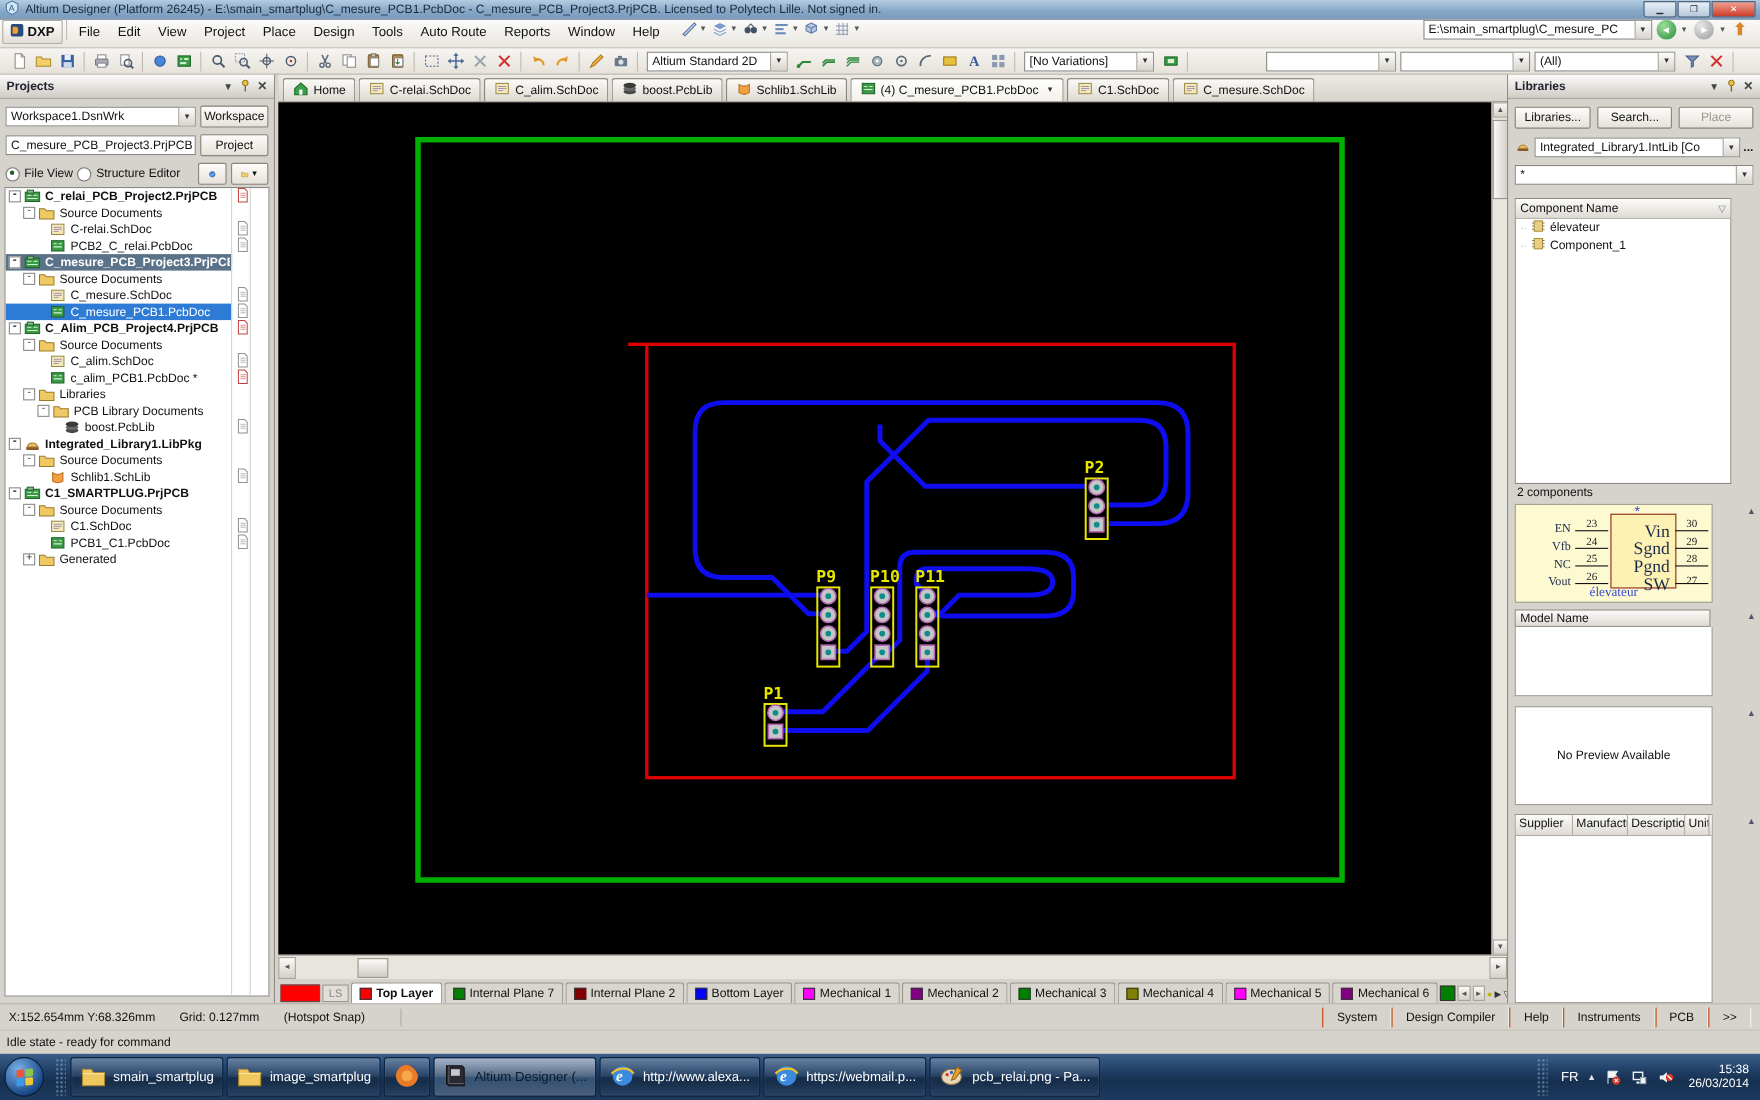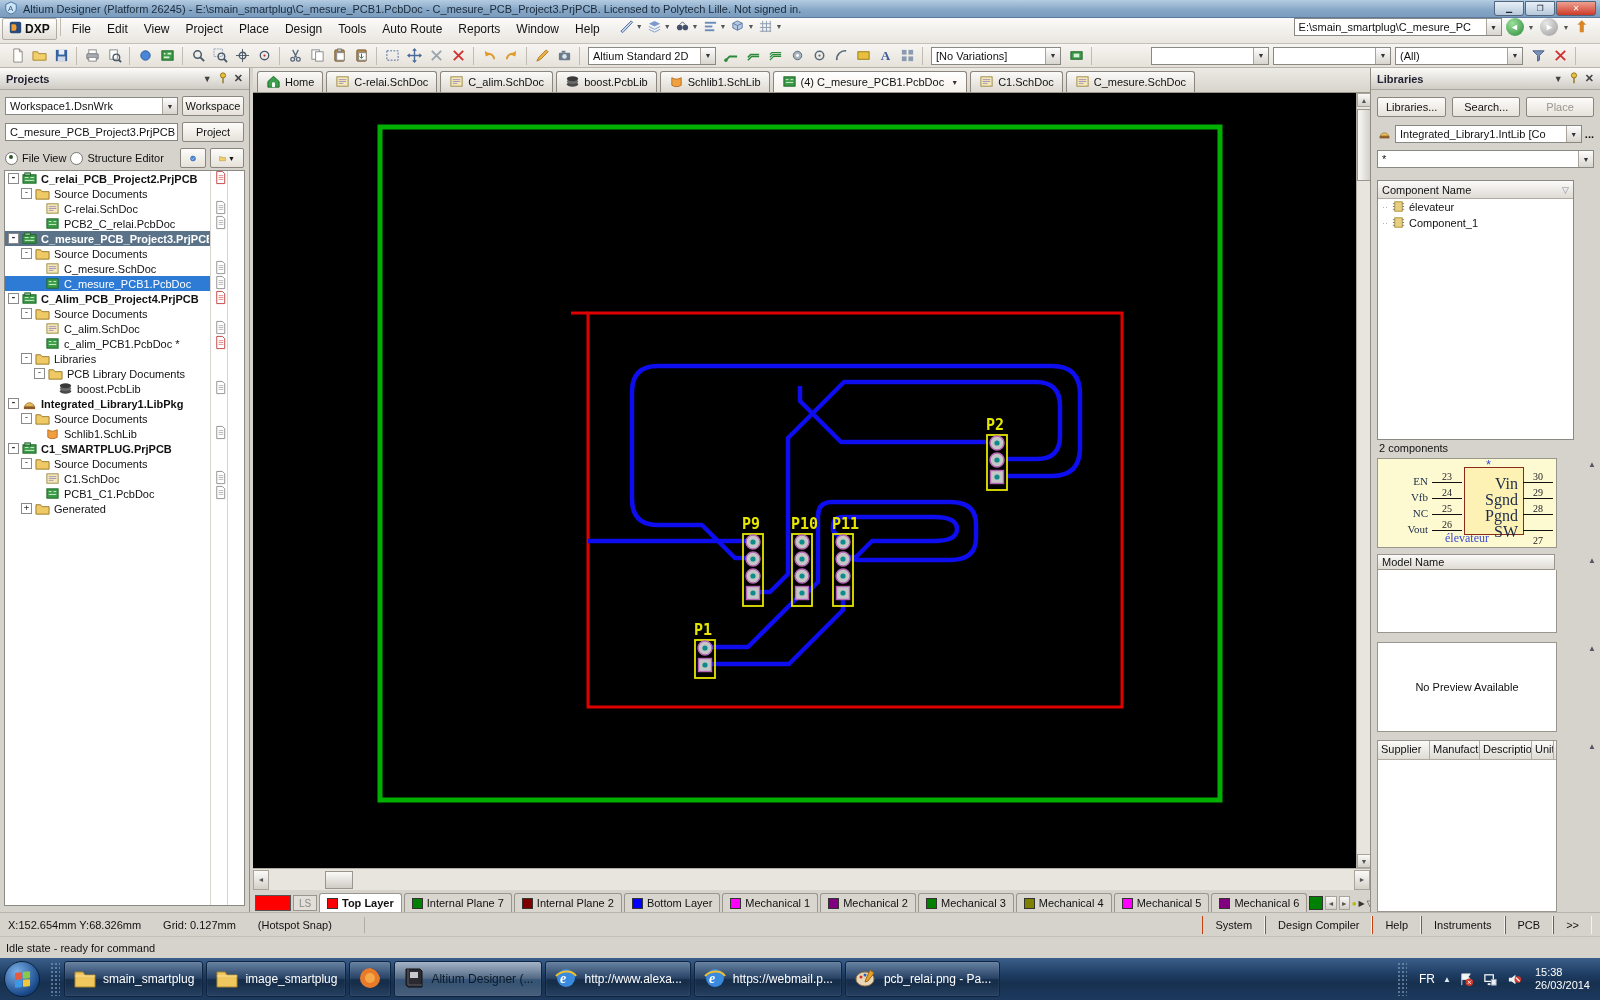--- a/index.html
+++ b/index.html
@@ -157,21 +157,21 @@
   .grip{width:10px;height:34px;margin:0 4px;background:radial-gradient(circle,#7a96b4 1px,transparent 1.2px);
     background-size:4px 4px;opacity:.7}
   .titem{height:34px;display:flex;align-items:center;gap:6px;padding:0 8px;margin-right:3px;border-radius:3px;
     border:1px solid #0e2440;background:linear-gradient(rgba(255,255,255,.25),rgba(255,255,255,.06) 48%,rgba(0,0,0,.12) 52%,rgba(255,255,255,.05));
     color:#fff;font-size:12px;white-space:nowrap;box-shadow:inset 0 0 1px rgba(255,255,255,.4)}
   .titem.active{background:linear-gradient(rgba(255,255,255,.55),rgba(255,255,255,.25) 48%,rgba(120,160,200,.3) 52%,rgba(255,255,255,.2));color:#0a1a2a}
   .titem .lbl{max-width:118px;overflow:hidden;text-overflow:ellipsis}
   #tray{margin-left:auto;display:flex;align-items:center;gap:8px;color:#fff}
   #tray .fr{font-size:12px}
   #tray .chev{font-size:8px;color:#dfe8f2}
-  #clock{text-align:left;font-size:11px;line-height:13px;margin-right:6px;margin-left:4px}
+  #clock{text-align:right;font-size:11px;line-height:13px;margin-right:6px;margin-left:4px}
   .trayic{width:16px;height:16px;display:flex;align-items:center;justify-content:center}
 </style>
 </head>
 <body>
 
 <div id="titlebar" class="abs">
   <span><svg width="14" height="14" viewBox="0 0 16 16">
         <path d="M8 1l6 3v5c0 3-3 5-6 6-3-1-6-3-6-6V4z" fill="#cfe4f4" stroke="#3a6a9a"></path>
         <text x="4.5" y="11" font-size="9" fill="#2a5a8a">A</text>
       </svg></span>
@@ -466,21 +466,21 @@
       <span class="tbi">
         <svg width="15" height="15" viewBox="0 0 16 16">
           <rect x="2" y="2" width="5" height="5" fill="#8a9ab0"></rect>
           <rect x="9" y="2" width="5" height="5" fill="#8a9ab0"></rect>
           <rect x="2" y="9" width="5" height="5" fill="#8a9ab0"></rect>
           <rect x="9" y="9" width="5" height="5" fill="#8a9ab0"></rect>
         </svg>
       </span>
       <span class="tsep"></span>
     </div>
-  <div class="combo" style="width:130px;margin:0 4px">
+  <div class="combo" style="width:118px;margin:0 4px">
     <span>[No Variations]</span>
       <span class="arrow">▼</span>
   </div>
   <div id="tb-mid2" style="display:flex;align-items:center">
       <span class="tbi">
         <svg width="15" height="15" viewBox="0 0 16 16">
           <rect x="2" y="4" width="12" height="8" fill="#3a9a46" stroke="#1e6428"></rect>
           <rect x="5" y="6" width="6" height="4" fill="#d8f0d8"></rect>
         </svg>
       </span>
@@ -1232,21 +1232,21 @@
         <div class="pin-name-r" style="left: 96px; width: 44px; top: 16px;">Vin</div>
         <div class="pin-num" style="left: 145px; top: 12px;">30</div>
         <div class="pin-line" style="left: 145px; top: 23px;"></div>
         <div class="pin-name-r" style="left: 96px; width: 44px; top: 32px;">Sgnd</div>
         <div class="pin-num" style="left: 145px; top: 28px;">29</div>
         <div class="pin-line" style="left: 145px; top: 39px;"></div>
         <div class="pin-name-r" style="left: 96px; width: 44px; top: 48px;">Pgnd</div>
         <div class="pin-num" style="left: 145px; top: 44px;">28</div>
         <div class="pin-line" style="left: 145px; top: 55px;"></div>
         <div class="pin-name-r" style="left: 96px; width: 44px; top: 64px;">SW</div>
-        <div class="pin-num" style="left: 145px; top: 76px;">27</div>
+        <div class="pin-num" style="left: 145px; top: 64px;">27</div>
         <div class="pin-line" style="left: 145px; top: 71px;"></div>
       </div>
     <div class="pname">élevateur</div>
   </div>
 
   <div id="modelhead">
       <span>Model Name</span>
     </div>
   <span class="secchev" style="top:488px">▲</span>
   <div id="modelbox"></div>

